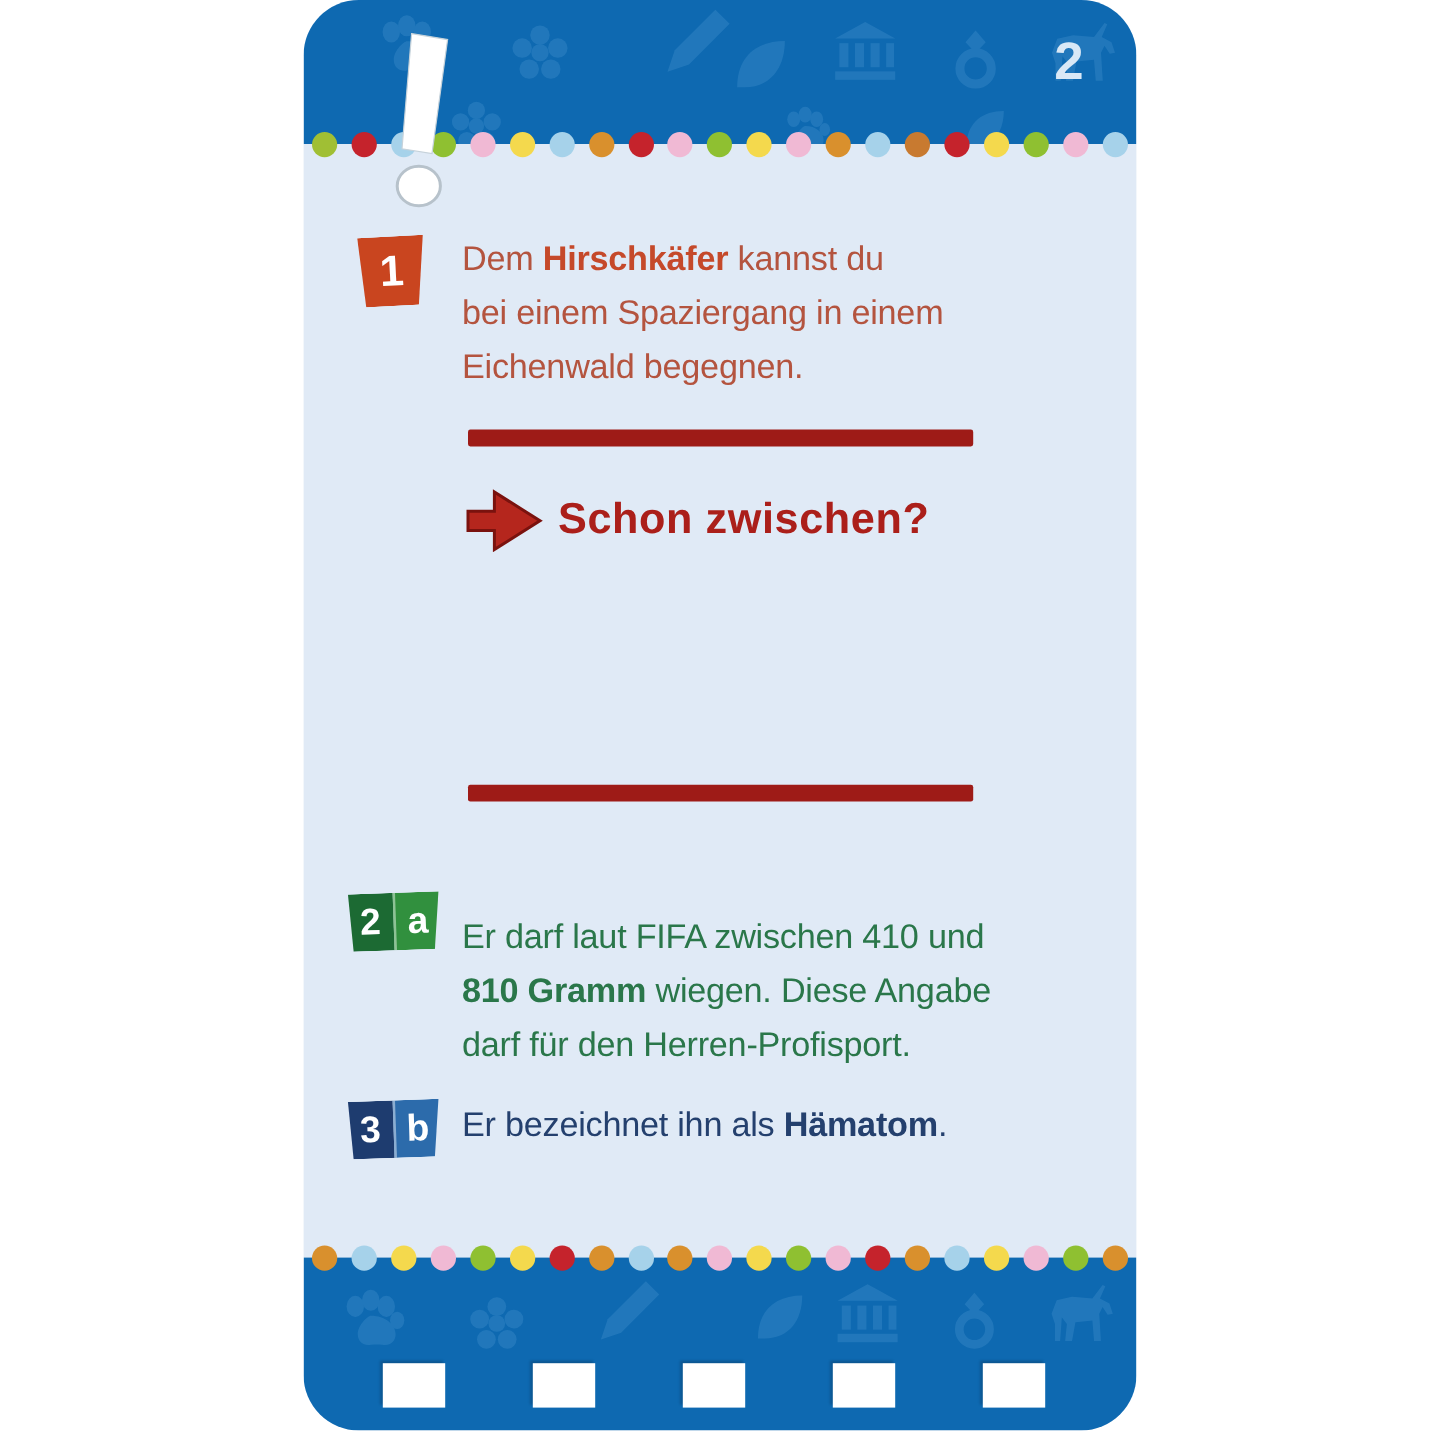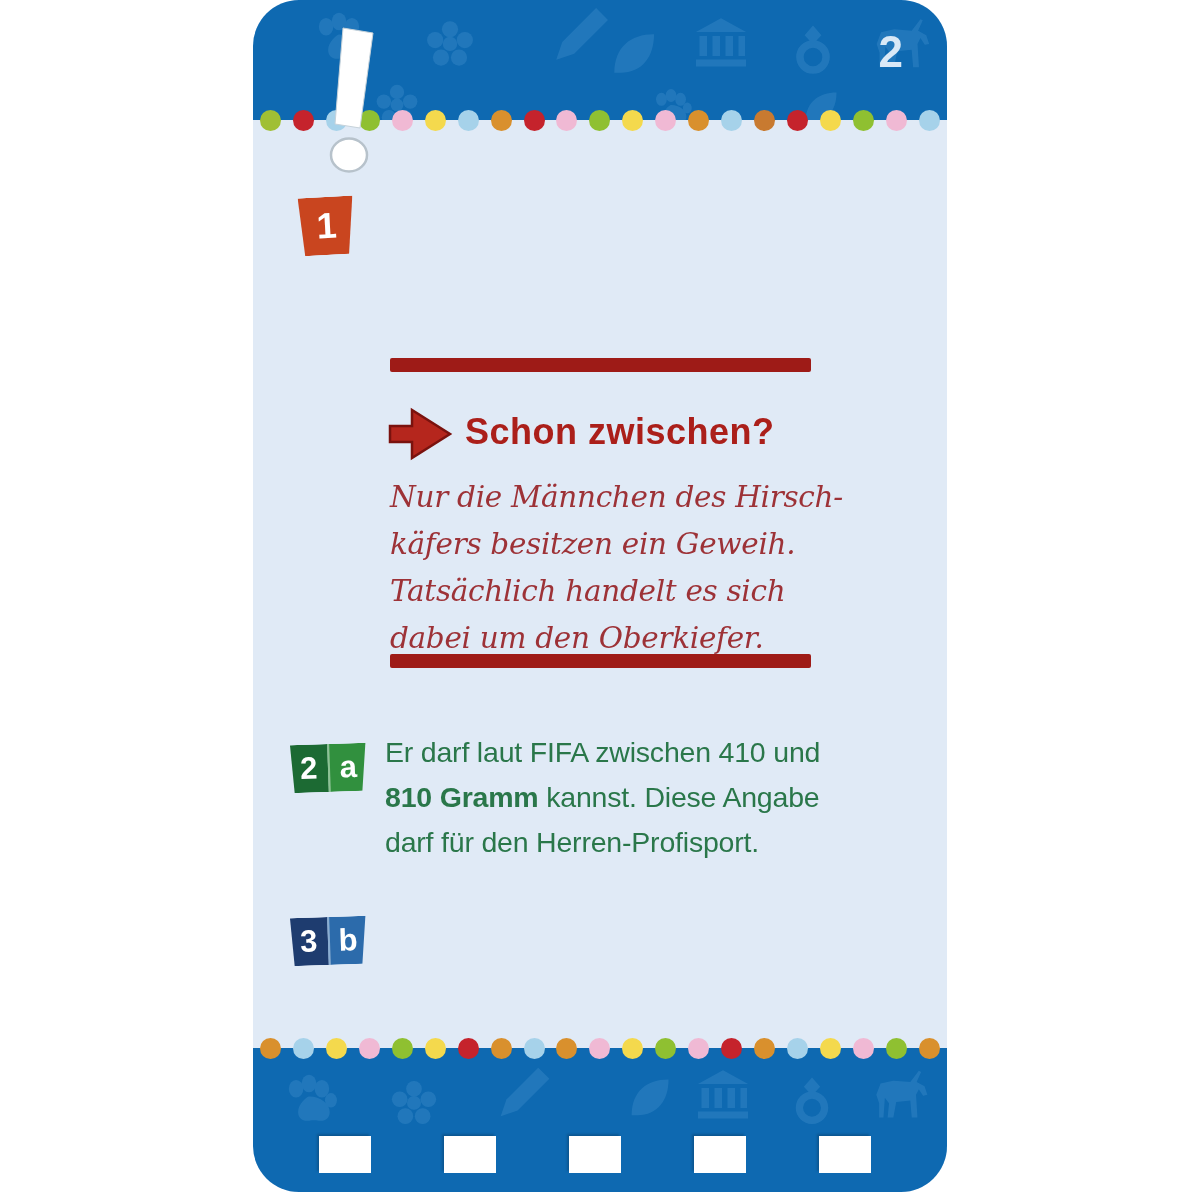--- a/index.html
+++ b/index.html
@@ -53,21 +53,21 @@
   .bp2 .h1{background:#1c6a33;}
   .bp2 .h2{background:#31903e;border-left:2px solid rgba(255,255,255,.45);}
   .bp3 .h1{background:#1e3c6f;}
   .bp3 .h2{background:#2c6bab;border-left:2px solid rgba(255,255,255,.45);}
 
   .q-text{position:absolute;left:132px;width:500px;}
   .q-text .line{font-size:28.5px;line-height:45px;white-space:nowrap;letter-spacing:-0.2px;}
   .b{font-weight:bold;}
   .q1{top:194px;color:#b4543f;}
   .q1 .b{color:#c5492a;}
-  .q2{top:730px;color:#2a774a;}
+  .q2{top:759px;color:#2a774a;}
   .q3{top:916px;color:#24406e;}
 
   .bar{position:absolute;left:137px;width:421px;height:14px;background:#9e1b17;border-radius:2px;}
   .bar1{top:358px;}
   .bar2{top:654px;}
 
   .arrow{position:absolute;left:133px;top:403px;}
   .infobox-heading{
     position:absolute;left:212px;top:411px;
     font-size:36px;font-weight:bold;color:#ab1f1a;letter-spacing:0.5px;
@@ -232,47 +232,49 @@
     </div>
 
   <svg class="excl" width="86" height="156" viewBox="0 0 86 156">
     <polygon points="32,4 62,9 49,104 24,100" fill="#ffffff" stroke="#c6d2da" stroke-width="1"></polygon>
     <ellipse cx="38" cy="131" rx="18" ry="16.5" fill="#ffffff" stroke="#b7c2cb" stroke-width="2.5"></ellipse>
   </svg>
 
   <div class="badge-single">
     <span>1</span>
   </div>
+  <div class="q-text q1">
+    <div class="line"><span>Dem </span><span class="b">Hirschkäfer</span><span> kannst du</span></div>
+    <div class="line"><span>bei einem Spaziergang in einem</span><span class="b"></span><span></span></div>
+    <div class="line"><span>Eichenwald begegnen.</span><span class="b"></span><span></span></div>
+  </div>
 
   <div class="bar bar1"></div>
   <svg class="arrow" width="68" height="62" viewBox="0 0 68 62">
     <path d="M4 23h22V7l38 24-38 24V39H4z" fill="#b5261d" stroke="#7a120e" stroke-width="2.5"></path>
   </svg>
   <div class="infobox-heading">Schon zwischen?</div>
-  <div class="infobox-text">
-    <div>Nur die Männchen des Hirsch-</div>
-    <div>käfers besitzen ein Geweih.</div>
-    <div>Tatsächlich handelt es sich</div>
-    <div>dabei um den Oberkiefer.</div>
-  </div>
   <div class="bar bar2"></div>
 
   <div class="badge-pair bp2">
     <span class="half h1">2</span>
     <span class="half h2">a</span>
   </div>
   <div class="q-text q2">
     <div class="line"><span>Er darf laut FIFA zwischen 410 und</span><span class="b"></span><span></span></div>
-    <div class="line"><span></span><span class="b">810 Gramm</span><span> kannst. Diese Angabe</span></div>
+    <div class="line"><span></span><span class="b">810 Gramm</span><span> wiegen. Diese Angabe</span></div>
     <div class="line"><span>darf für den Herren-Profisport.</span><span class="b"></span><span></span></div>
   </div>
 
   <div class="badge-pair bp3">
     <span class="half h1">3</span>
     <span class="half h2">b</span>
+  </div>
+  <div class="q-text q3">
+    <div class="line"><span>Er bezeichnet ihn als </span><span class="b">Hämatom</span><span>.</span></div>
   </div>
 
   <div class="cut c1"></div>
   <div class="cut c2"></div>
   <div class="cut c3"></div>
   <div class="cut c4"></div>
   <div class="cut c5"></div>
 
 </div>
 

